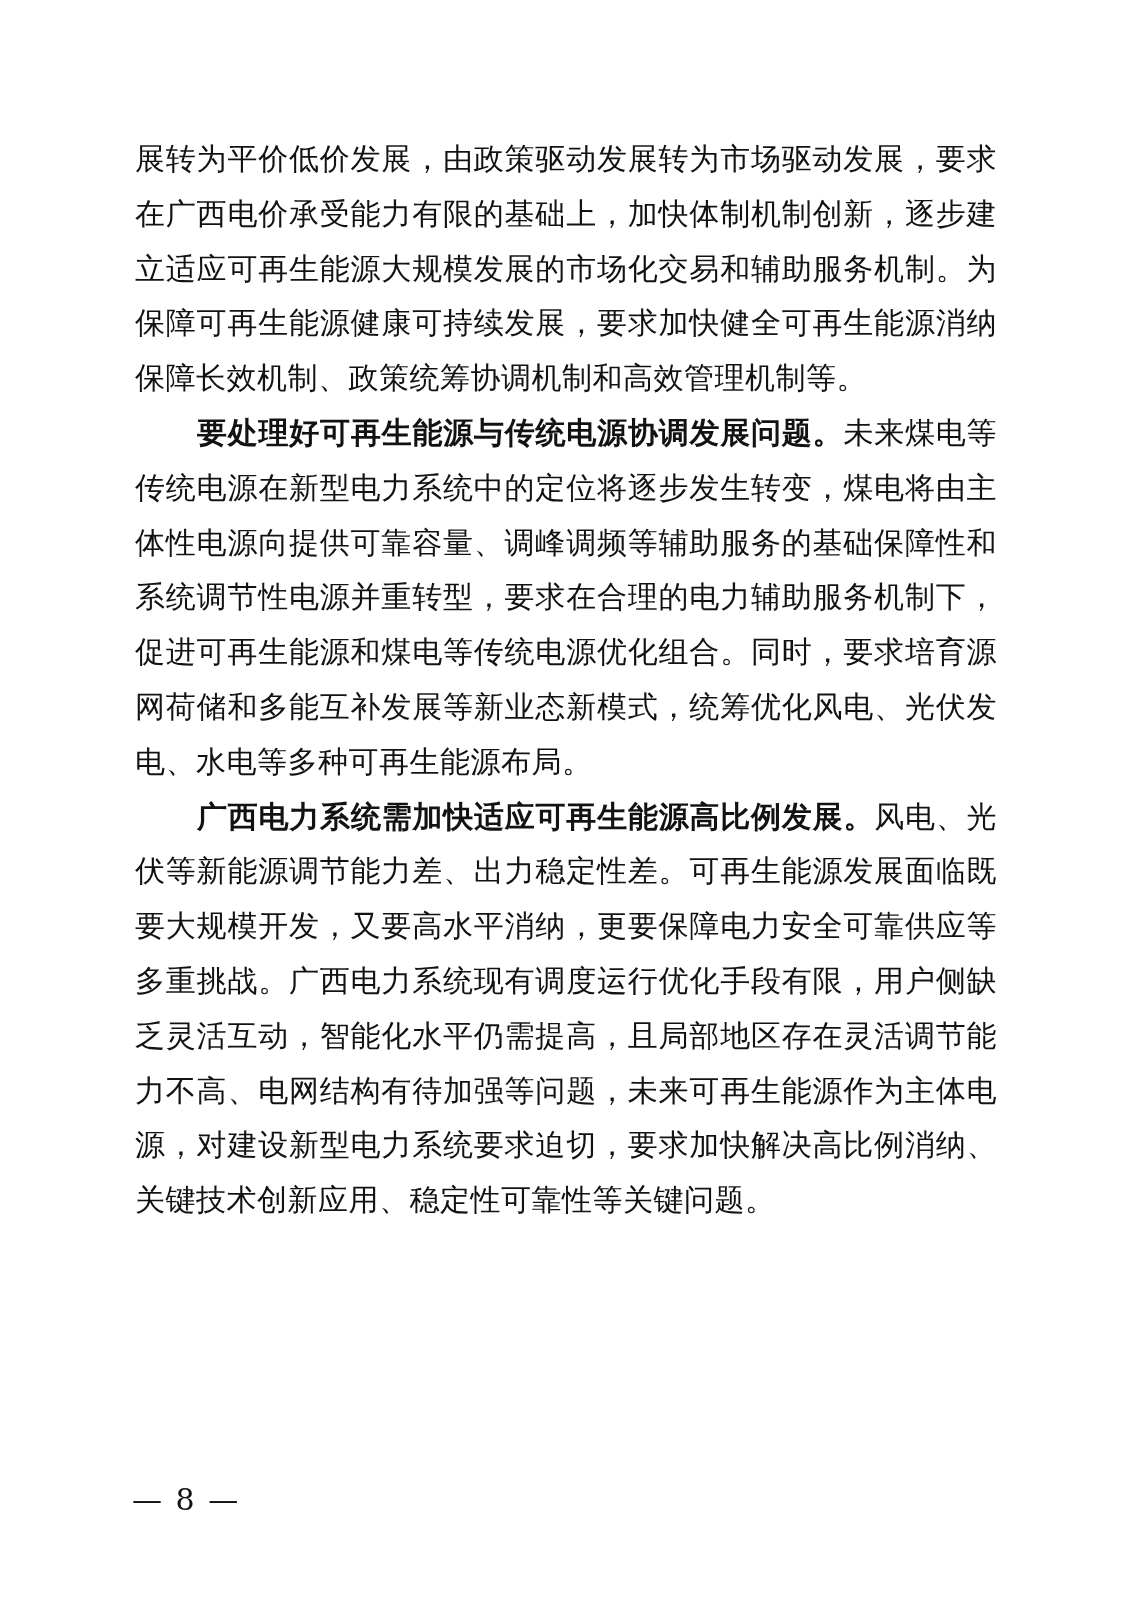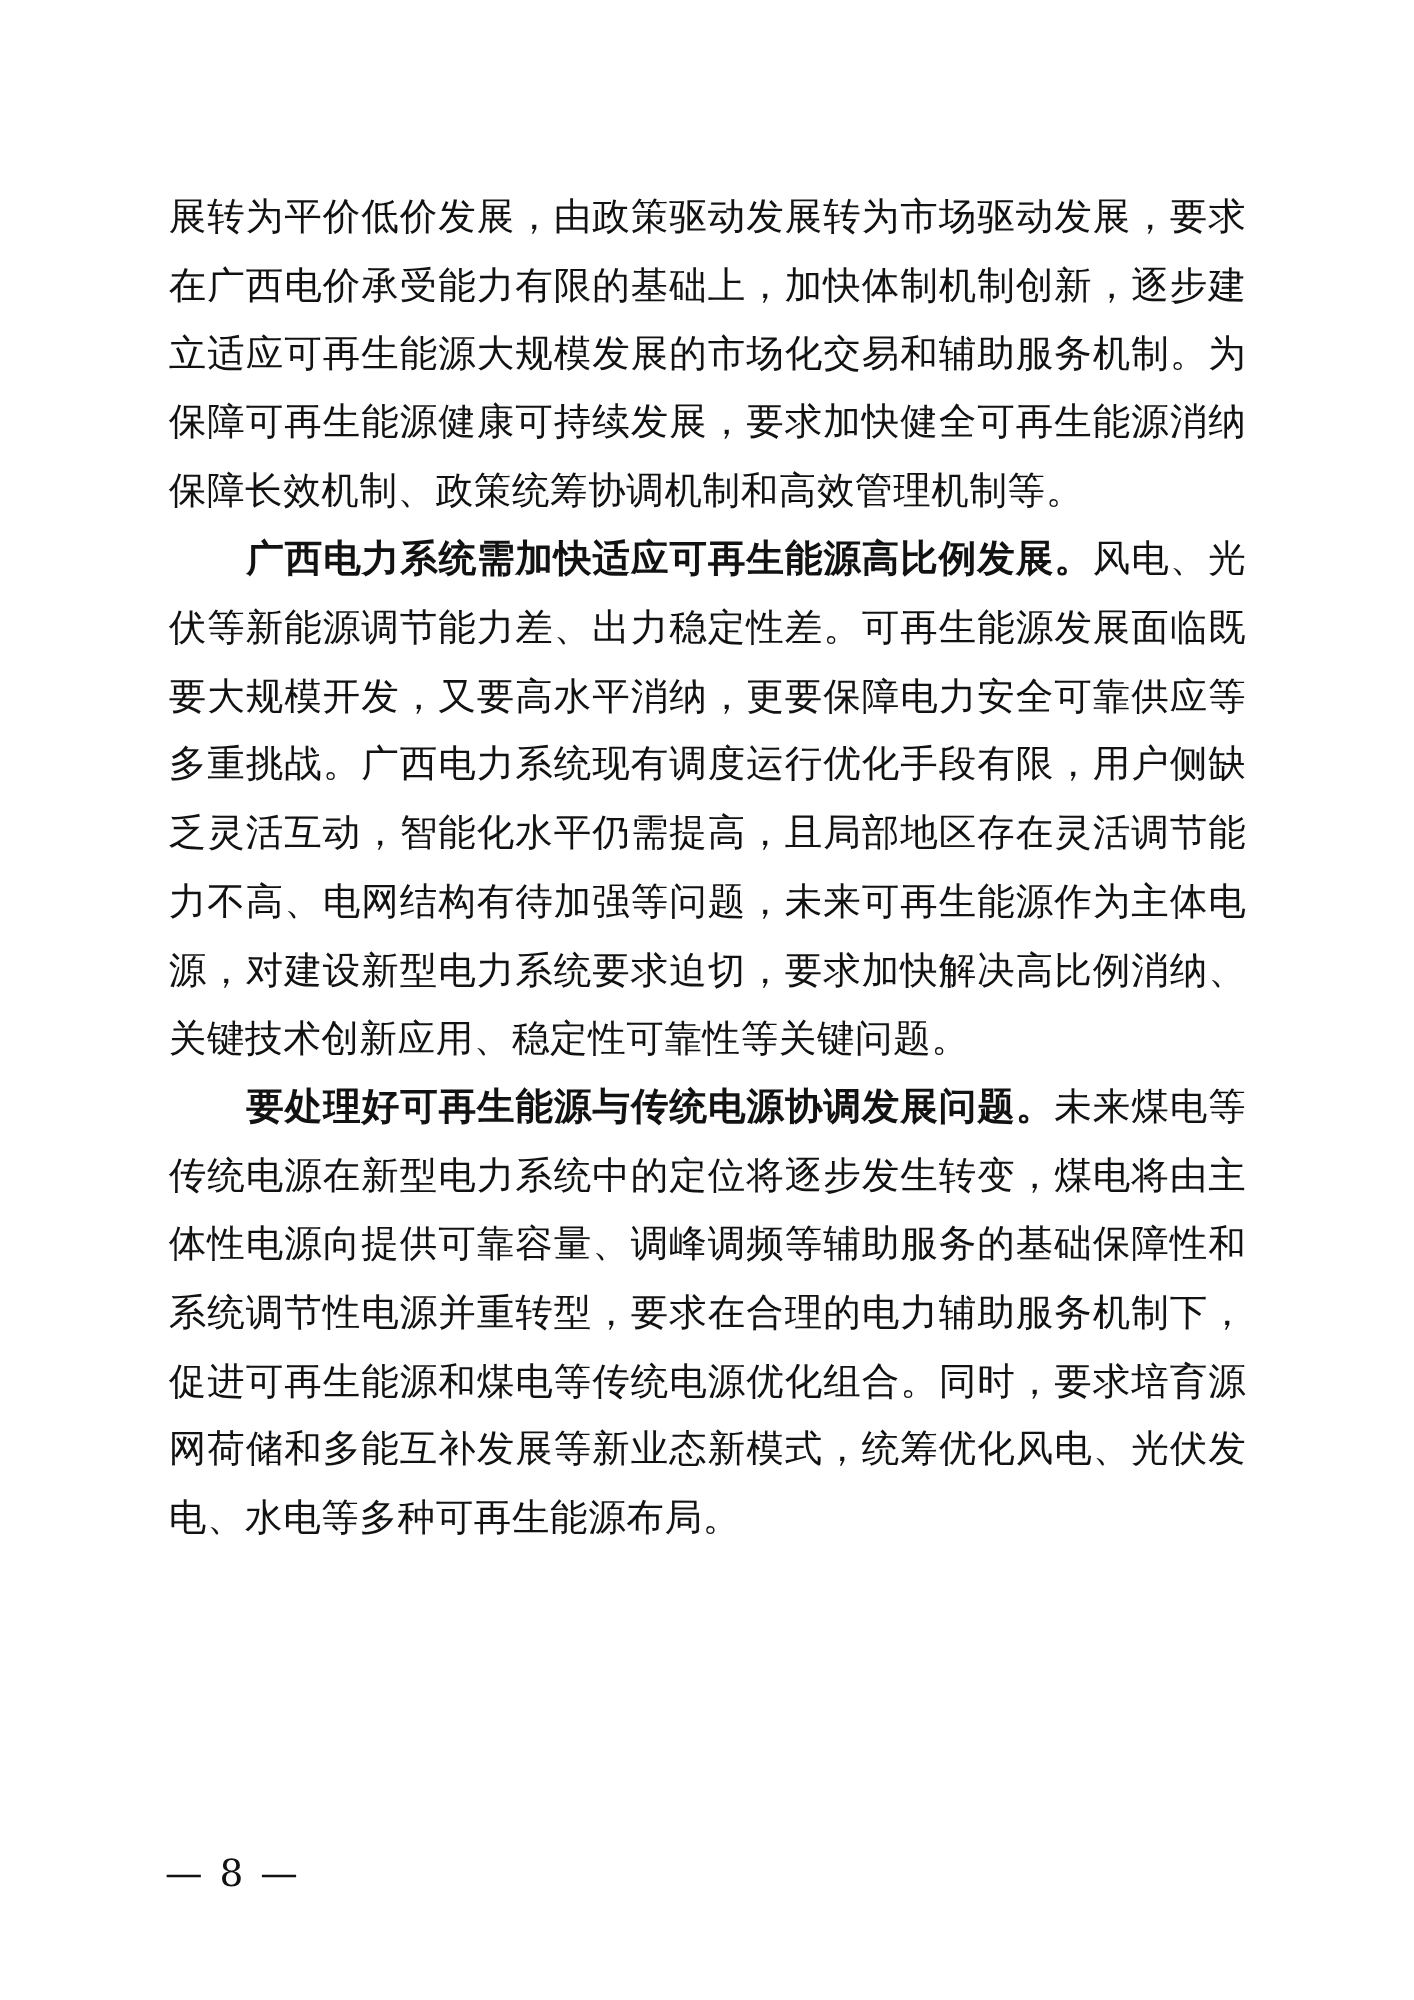--- a/index.html
+++ b/index.html
@@ -12,23 +12,22 @@
     width: 1131px;
     height: 1600px;
     background: #ffffff;
     overflow: hidden;
     font-family: "DejaVu Serif", "Liberation Serif", serif;
     color: #121212;
   }
   .content {
     position: absolute;
     left: 135px;
-    top: 149px;
+    top: 132px;
     width: 862px;
-    font-family: Liberation Mono, monospace;
   }
   .para {
     margin: 0;
     padding: 0;
     font-size: 30px;
     line-height: 54.8px;
     text-align: justify;
     text-justify: inter-character;
     letter-spacing: 0.5px;
   }
@@ -52,23 +51,23 @@
 <body>
 
 <div class="page">
   <div class="content">
 
     <p class="para">
       <span>展转为平价低价发展，由政策驱动发展转为市场驱动发展，要求在广西电价承受能力有限的基础上，加快体制机制创新，逐步建立适应可再生能源大规模发展的市场化交易和辅助服务机制。为保障可再生能源健康可持续发展，要求加快健全可再生能源消纳保障长效机制、政策统筹协调机制和高效管理机制等。</span>
     </p>
 
     <p class="para indent">
-      <span class="lead">广西电力系统需加快适应可再生能源高比例发展。</span><span>风电、光伏等新能源调节能力差、出力稳定性差。可再生能源发展面临既要大规模开发，又要高水平消纳，更要保障电力安全可靠供应等多重挑战。广西电力系统现有调度运行优化手段有限，用户侧缺乏灵活互动，智能化水平仍需提高，且局部地区存在灵活调节能力不高、电网结构有待加强等问题，未来可再生能源作为主体电源，对建设新型电力系统要求迫切，要求加快解决高比例消纳、关键技术创新应用、稳定性可靠性等关键问题。</span>
+      <span class="lead">要处理好可再生能源与传统电源协调发展问题。</span><span>未来煤电等传统电源在新型电力系统中的定位将逐步发生转变，煤电将由主体性电源向提供可靠容量、调峰调频等辅助服务的基础保障性和系统调节性电源并重转型，要求在合理的电力辅助服务机制下，促进可再生能源和煤电等传统电源优化组合。同时，要求培育源网荷储和多能互补发展等新业态新模式，统筹优化风电、光伏发电、水电等多种可再生能源布局。</span>
     </p>
 
     <p class="para indent">
-      <span class="lead">要处理好可再生能源与传统电源协调发展问题。</span><span>未来煤电等传统电源在新型电力系统中的定位将逐步发生转变，煤电将由主体性电源向提供可靠容量、调峰调频等辅助服务的基础保障性和系统调节性电源并重转型，要求在合理的电力辅助服务机制下，促进可再生能源和煤电等传统电源优化组合。同时，要求培育源网荷储和多能互补发展等新业态新模式，统筹优化风电、光伏发电、水电等多种可再生能源布局。</span>
+      <span class="lead">广西电力系统需加快适应可再生能源高比例发展。</span><span>风电、光伏等新能源调节能力差、出力稳定性差。可再生能源发展面临既要大规模开发，又要高水平消纳，更要保障电力安全可靠供应等多重挑战。广西电力系统现有调度运行优化手段有限，用户侧缺乏灵活互动，智能化水平仍需提高，且局部地区存在灵活调节能力不高、电网结构有待加强等问题，未来可再生能源作为主体电源，对建设新型电力系统要求迫切，要求加快解决高比例消纳、关键技术创新应用、稳定性可靠性等关键问题。</span>
     </p>
 
   </div>
 
   <div class="footer">— 8 —</div>
 </div>
 
 </body></html>

